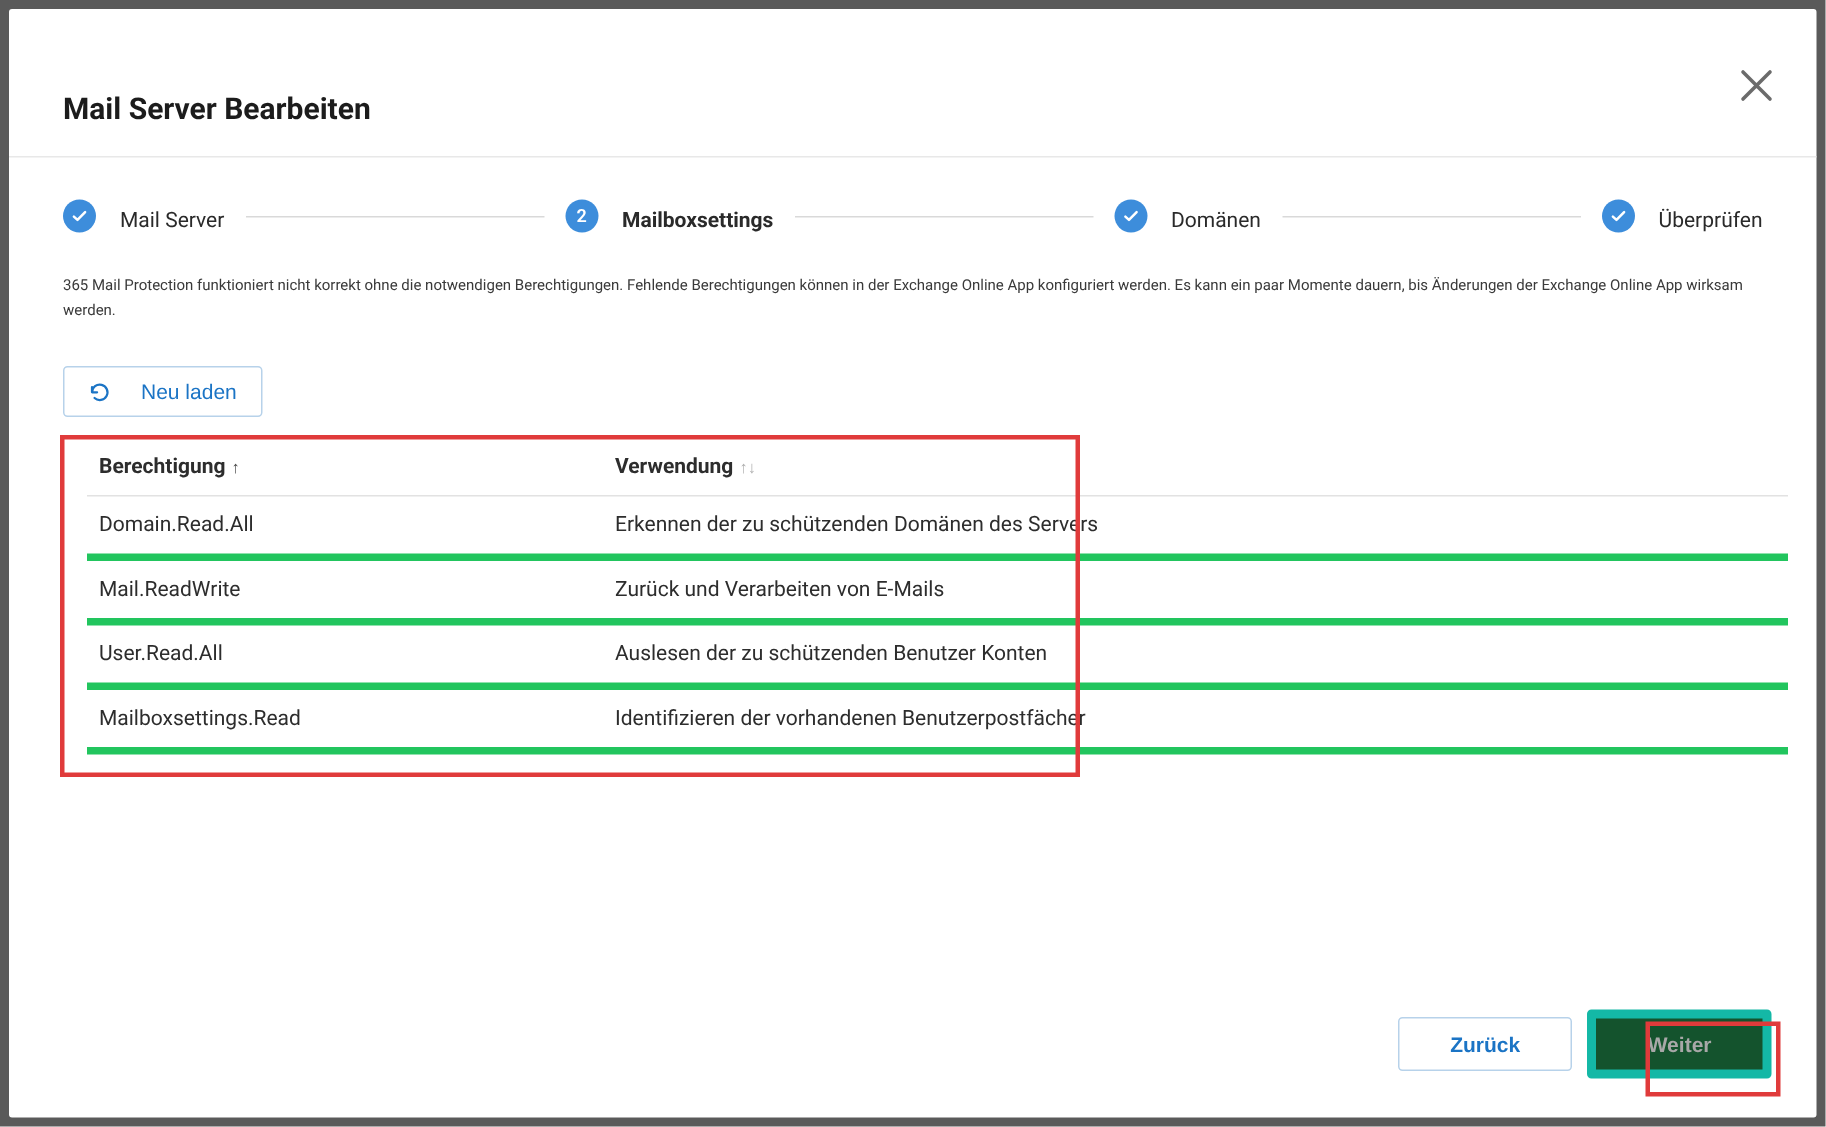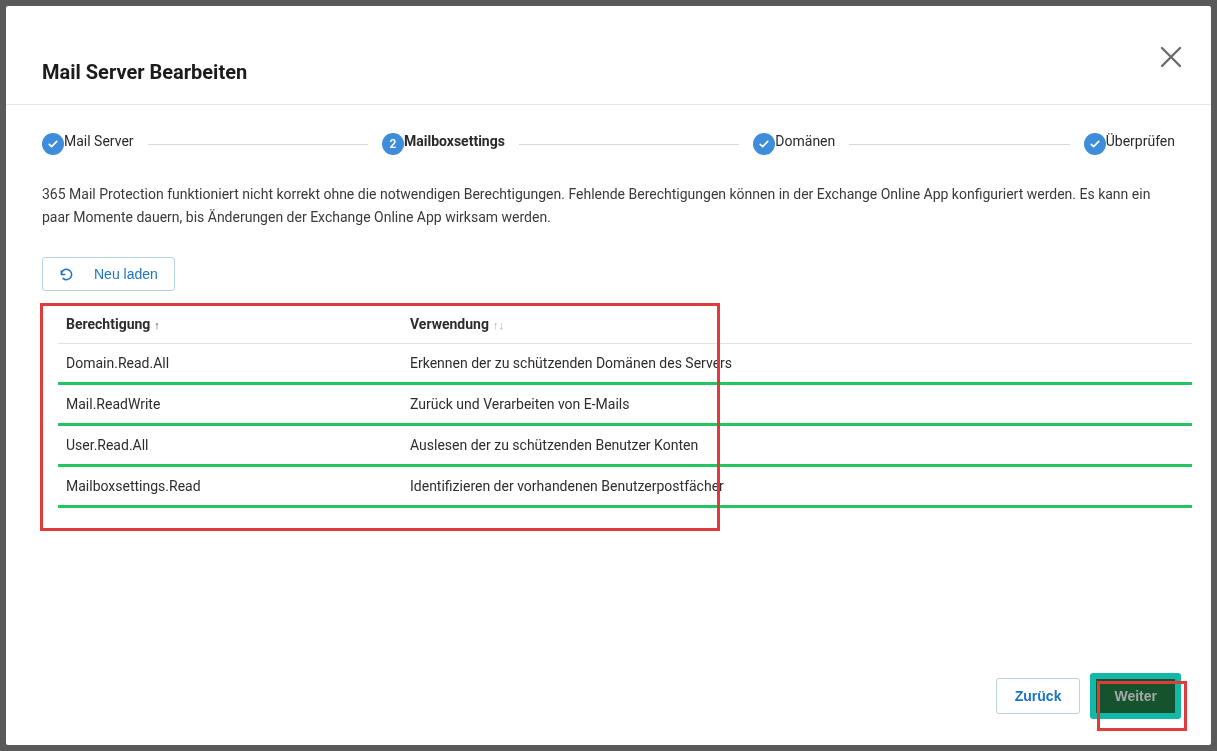--- a/index.html
+++ b/index.html
@@ -44,37 +44,37 @@
       overflow: auto;
     }
 
     
     .stepper {
       display: flex;
       align-items: center;
       margin-bottom: 28px;
     }
     .step {
-      display: flex; align-items: flex-start; gap: 0;
+      display: flex; align-items: flex-end; gap: 16px;
     }
     .step-icon {
       width: 22px; height: 22px; border-radius: 50%;
       background: #3d8ddb; display:flex; align-items:center; justify-content:center;
       color:#fff; font-size:12px; font-weight:600;
     }
     .step-icon svg { width: 12px; height: 12px; }
     .step-label { font-size: 14px; color: #2a2a2a; }
     .step.active .step-label { font-weight: 700; }
     .step-line {
       flex: 1; height: 1px; background: #d9d9d9; margin: 0 14px;
     }
 
     
     .description {
-      font-size: 14px;
+      font-size: 10px;
       color: #3a3a3a;
       line-height: 1.65;
       margin-bottom: 28px;
     }
 
     
     .reload-btn {
       border: 1px solid #b7d2ea;
       background: #fff;
       color: #1b74c5;
@@ -91,21 +91,21 @@
     .table-wrap { position: relative; }
     .perm-table {
       width: 1134px; 
       border-collapse: collapse;
       font-size: 14px;
       margin-left: 16px;
     }
     .perm-table th, .perm-table td {
       text-align: left;
       padding: 11px 8px;
-      border-bottom: 3px solid #22c55e;
+      border-bottom: 5px solid #22c55e;
       color: #2d2d2d;
     }
     .perm-table th {
       font-weight: 700;
       border-bottom: 1px solid #e2e2e2;
     }
     .perm-table th .sort { color: #b0b0b0; font-size: 11px; margin-left: 4px; }
     .perm-table th.sorted .sort { color: #4a4a4a; }
     .col1 { width: 344px; }
 
@@ -118,21 +118,21 @@
     }
 
     
     .modal-footer {
       display: flex; justify-content: flex-end; align-items: center;
       gap: 10px;
       padding: 0 30px 26px 30px;
     }
     .btn {
       font-size: 14px; font-weight: 600;
-      padding: 9px 18px;
+      padding: 9px 34px;
       border-radius: 3px;
       cursor: pointer;
     }
     .btn-secondary {
       background: #fff; border: 1px solid #b7d2ea; color: #1b74c5;
     }
     .btn-primary-disabled {
       background: #14532d; border: 6px solid #14b8a6; color: #a8a8a8;
       cursor: not-allowed;
     }

